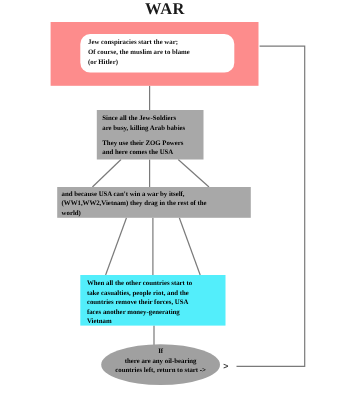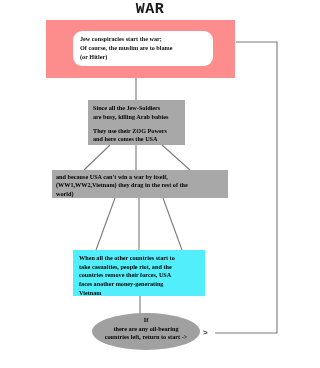--- a/index.html
+++ b/index.html
@@ -16,21 +16,21 @@
     font-family: "Liberation Serif", "DejaVu Serif", serif;
   }
 
   
   #title {
     position: absolute;
     left: 0;
     top: 1px;
     width: 300px;
     text-align: center;
-    font-family: Liberation Mono, monospace;
+    font-family: Liberation Serif, serif;
     font-size: 15px;
     font-weight: bold;
     color: #1a1a1a;
     letter-spacing: 0.5px;
   }
 
   
   #connectors {
     position: absolute;
     left: 0;

